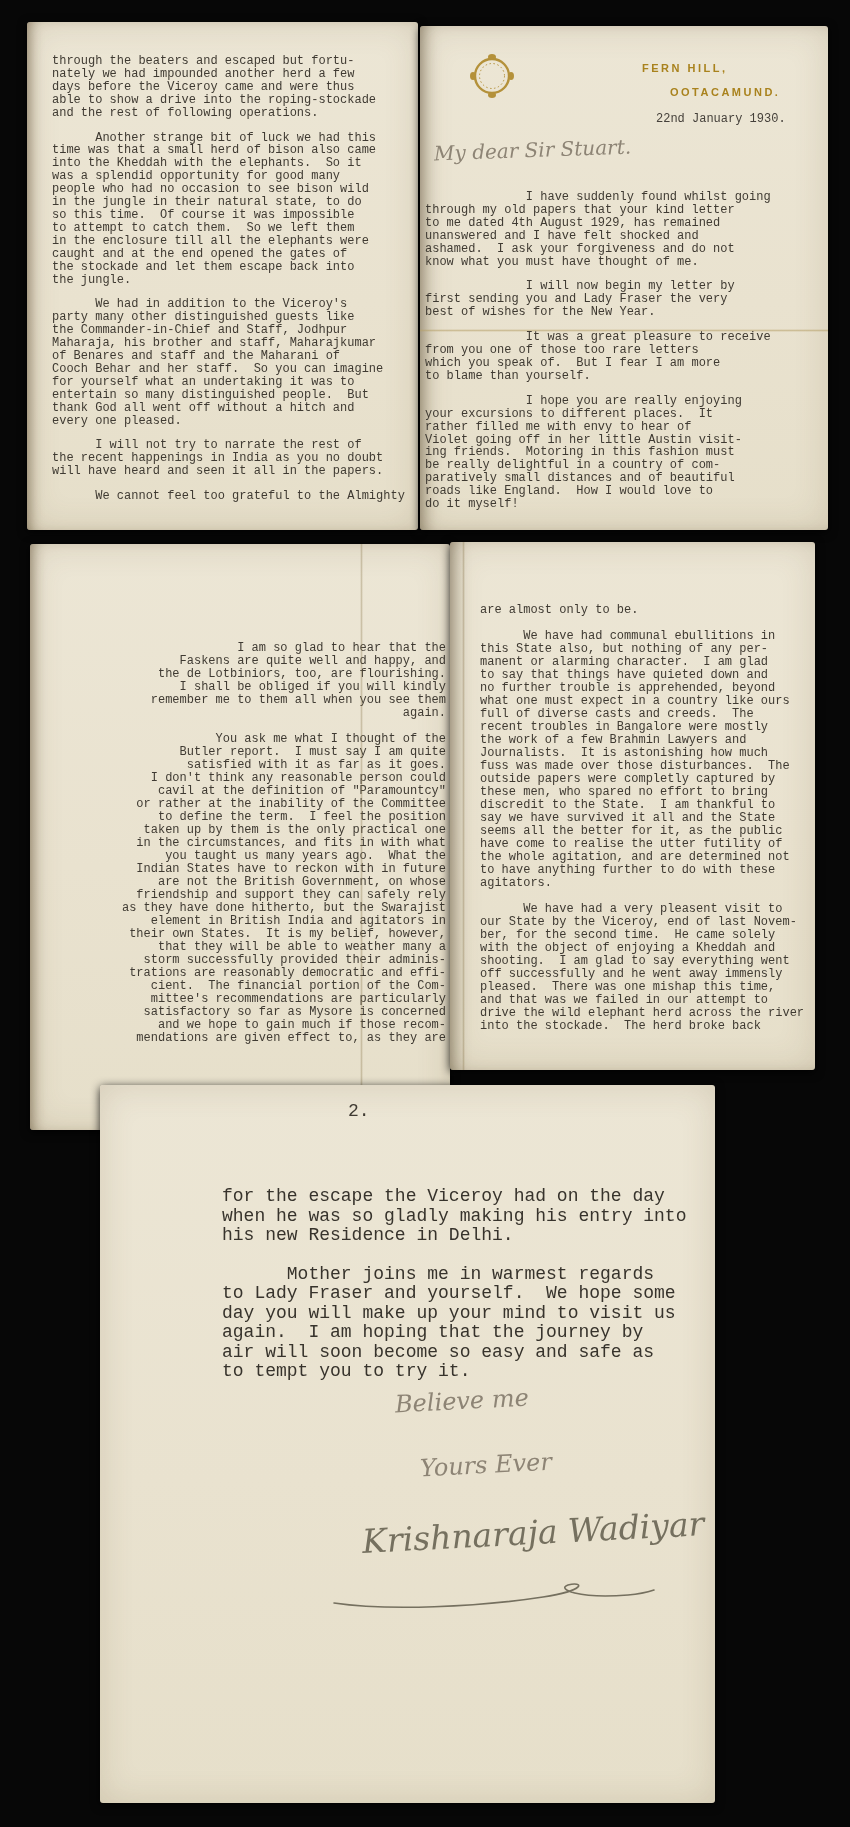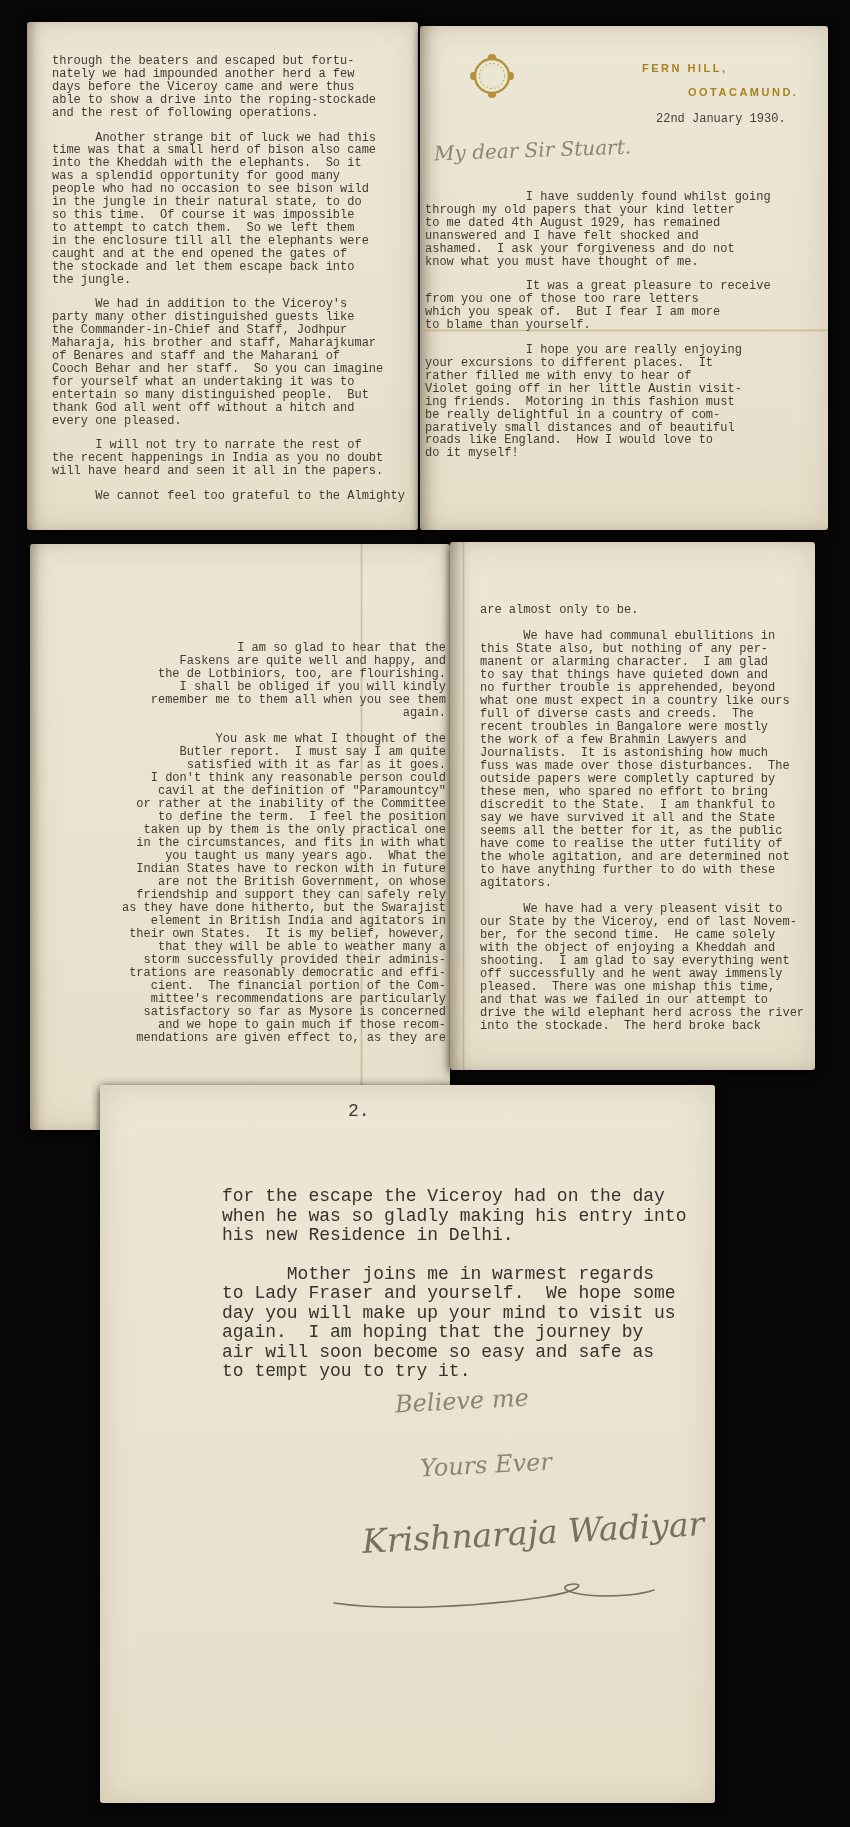--- a/index.html
+++ b/index.html
@@ -76,30 +76,33 @@
         <svg width="52" height="52" viewBox="0 0 52 52">
           <circle cx="26" cy="26" r="17" fill="none" stroke="#b4913a" stroke-width="2.4"></circle>
           <circle cx="26" cy="26" r="12.5" fill="none" stroke="#b4913a" stroke-width="1" stroke-dasharray="1.5,2.5"></circle>
           <ellipse cx="26" cy="7" rx="4" ry="3" fill="#b4913a"></ellipse>
           <ellipse cx="26" cy="45" rx="4" ry="3" fill="#b4913a"></ellipse>
           <ellipse cx="7" cy="26" rx="3" ry="4" fill="#b4913a"></ellipse>
           <ellipse cx="45" cy="26" rx="3" ry="4" fill="#b4913a"></ellipse>
         </svg>
       </span>
       <div class="letterhead-line" style="left:222px;top:36px;">FERN HILL,</div>
-      <div class="letterhead-line" style="left:268px;top:60px;">OOTACAMUND.</div>
+      <div class="letterhead-line" style="left:250px;top:60px;">OOTACAMUND.</div>
       <div class="typed-date" style="left:236px;top:86px;text-align:center;">22nd January 1930.</div>
       <div class="hand" style="position:absolute;left:14px;top:112px;font-size:20px;transform:rotate(-2deg);">My dear Sir Stuart.</div>
       <div style="position:absolute;left:5px;top:165px;right:7px;">
         <div class="typed p-small">              I have suddenly found whilst going
 through my old papers that your kind letter
 to me dated 4th August 1929, has remained
 unanswered and I have felt shocked and
 ashamed.  I ask your forgiveness and do not
 know what you must have thought of me.</div>
+        <div class="typed p-small">              I will now begin my letter by
+first sending you and Lady Fraser the very
+best of wishes for the New Year.</div>
         <div class="typed p-small">              It was a great pleasure to receive
 from you one of those too rare letters
 which you speak of.  But I fear I am more
 to blame than yourself.</div>
         <div class="typed p-small">              I hope you are really enjoying
 your excursions to different places.  It
 rather filled me with envy to hear of
 Violet going off in her little Austin visit-
 ing friends.  Motoring in this fashion must
 be really delightful in a country of com-

